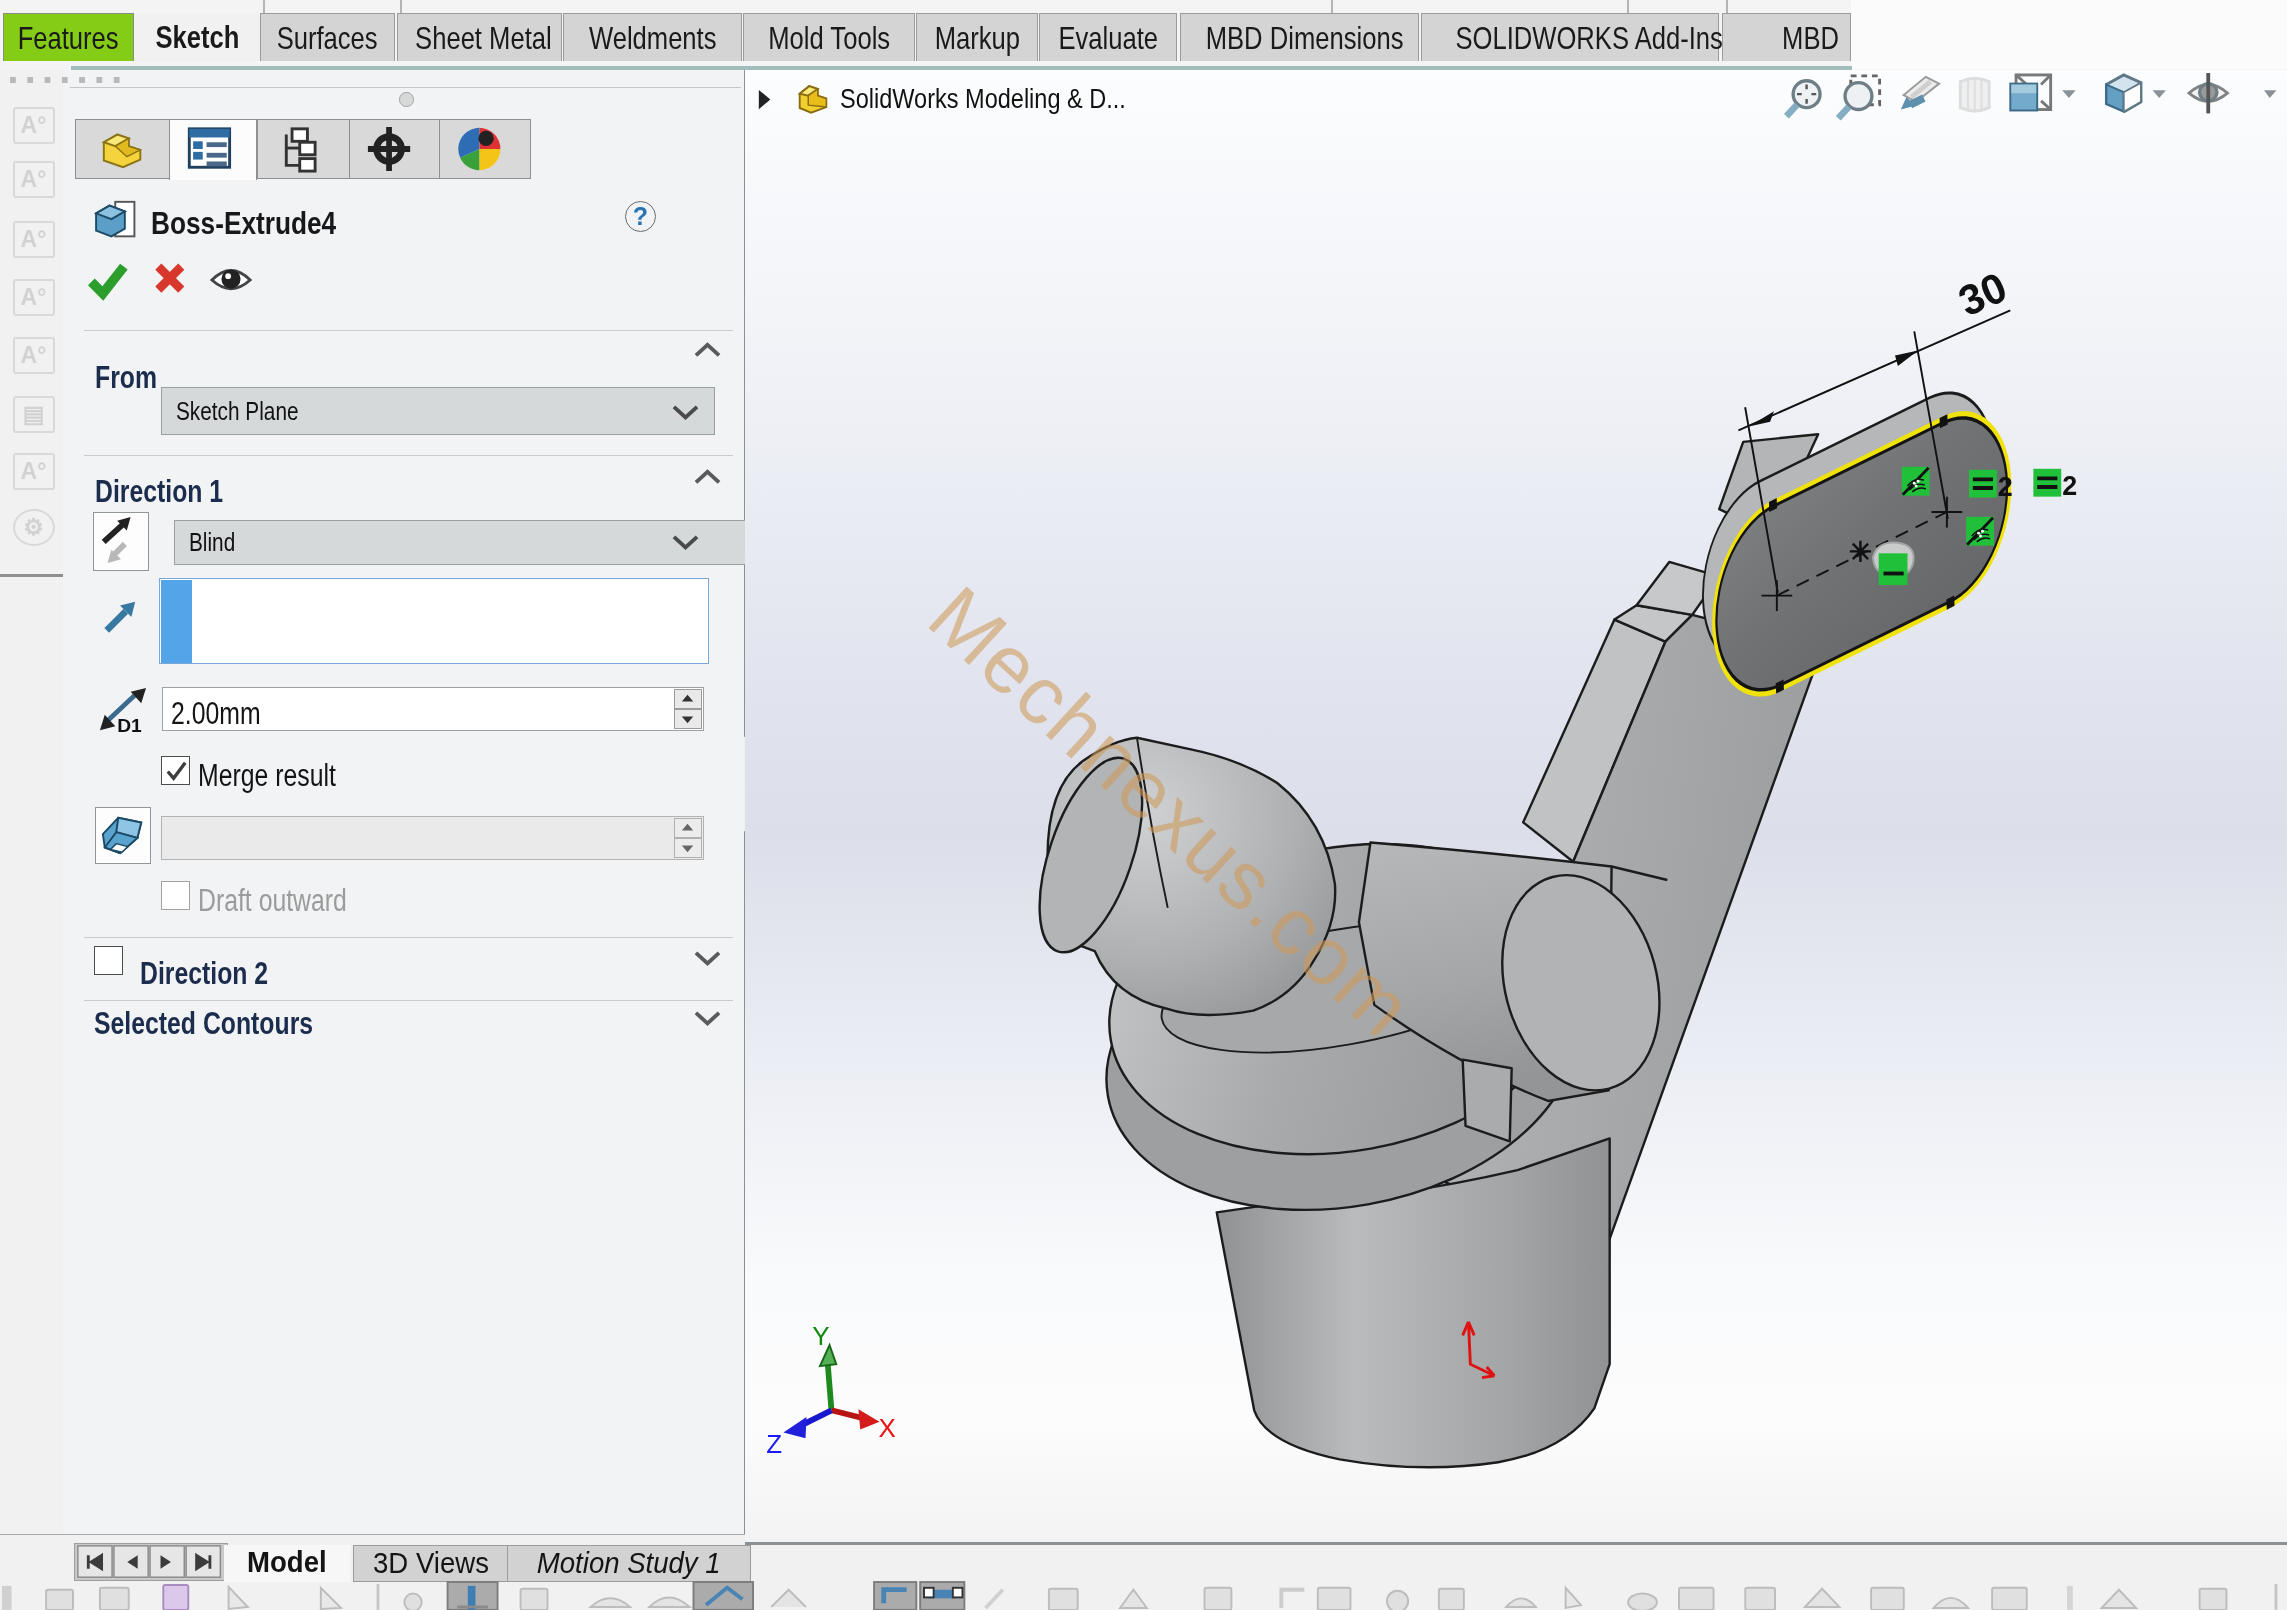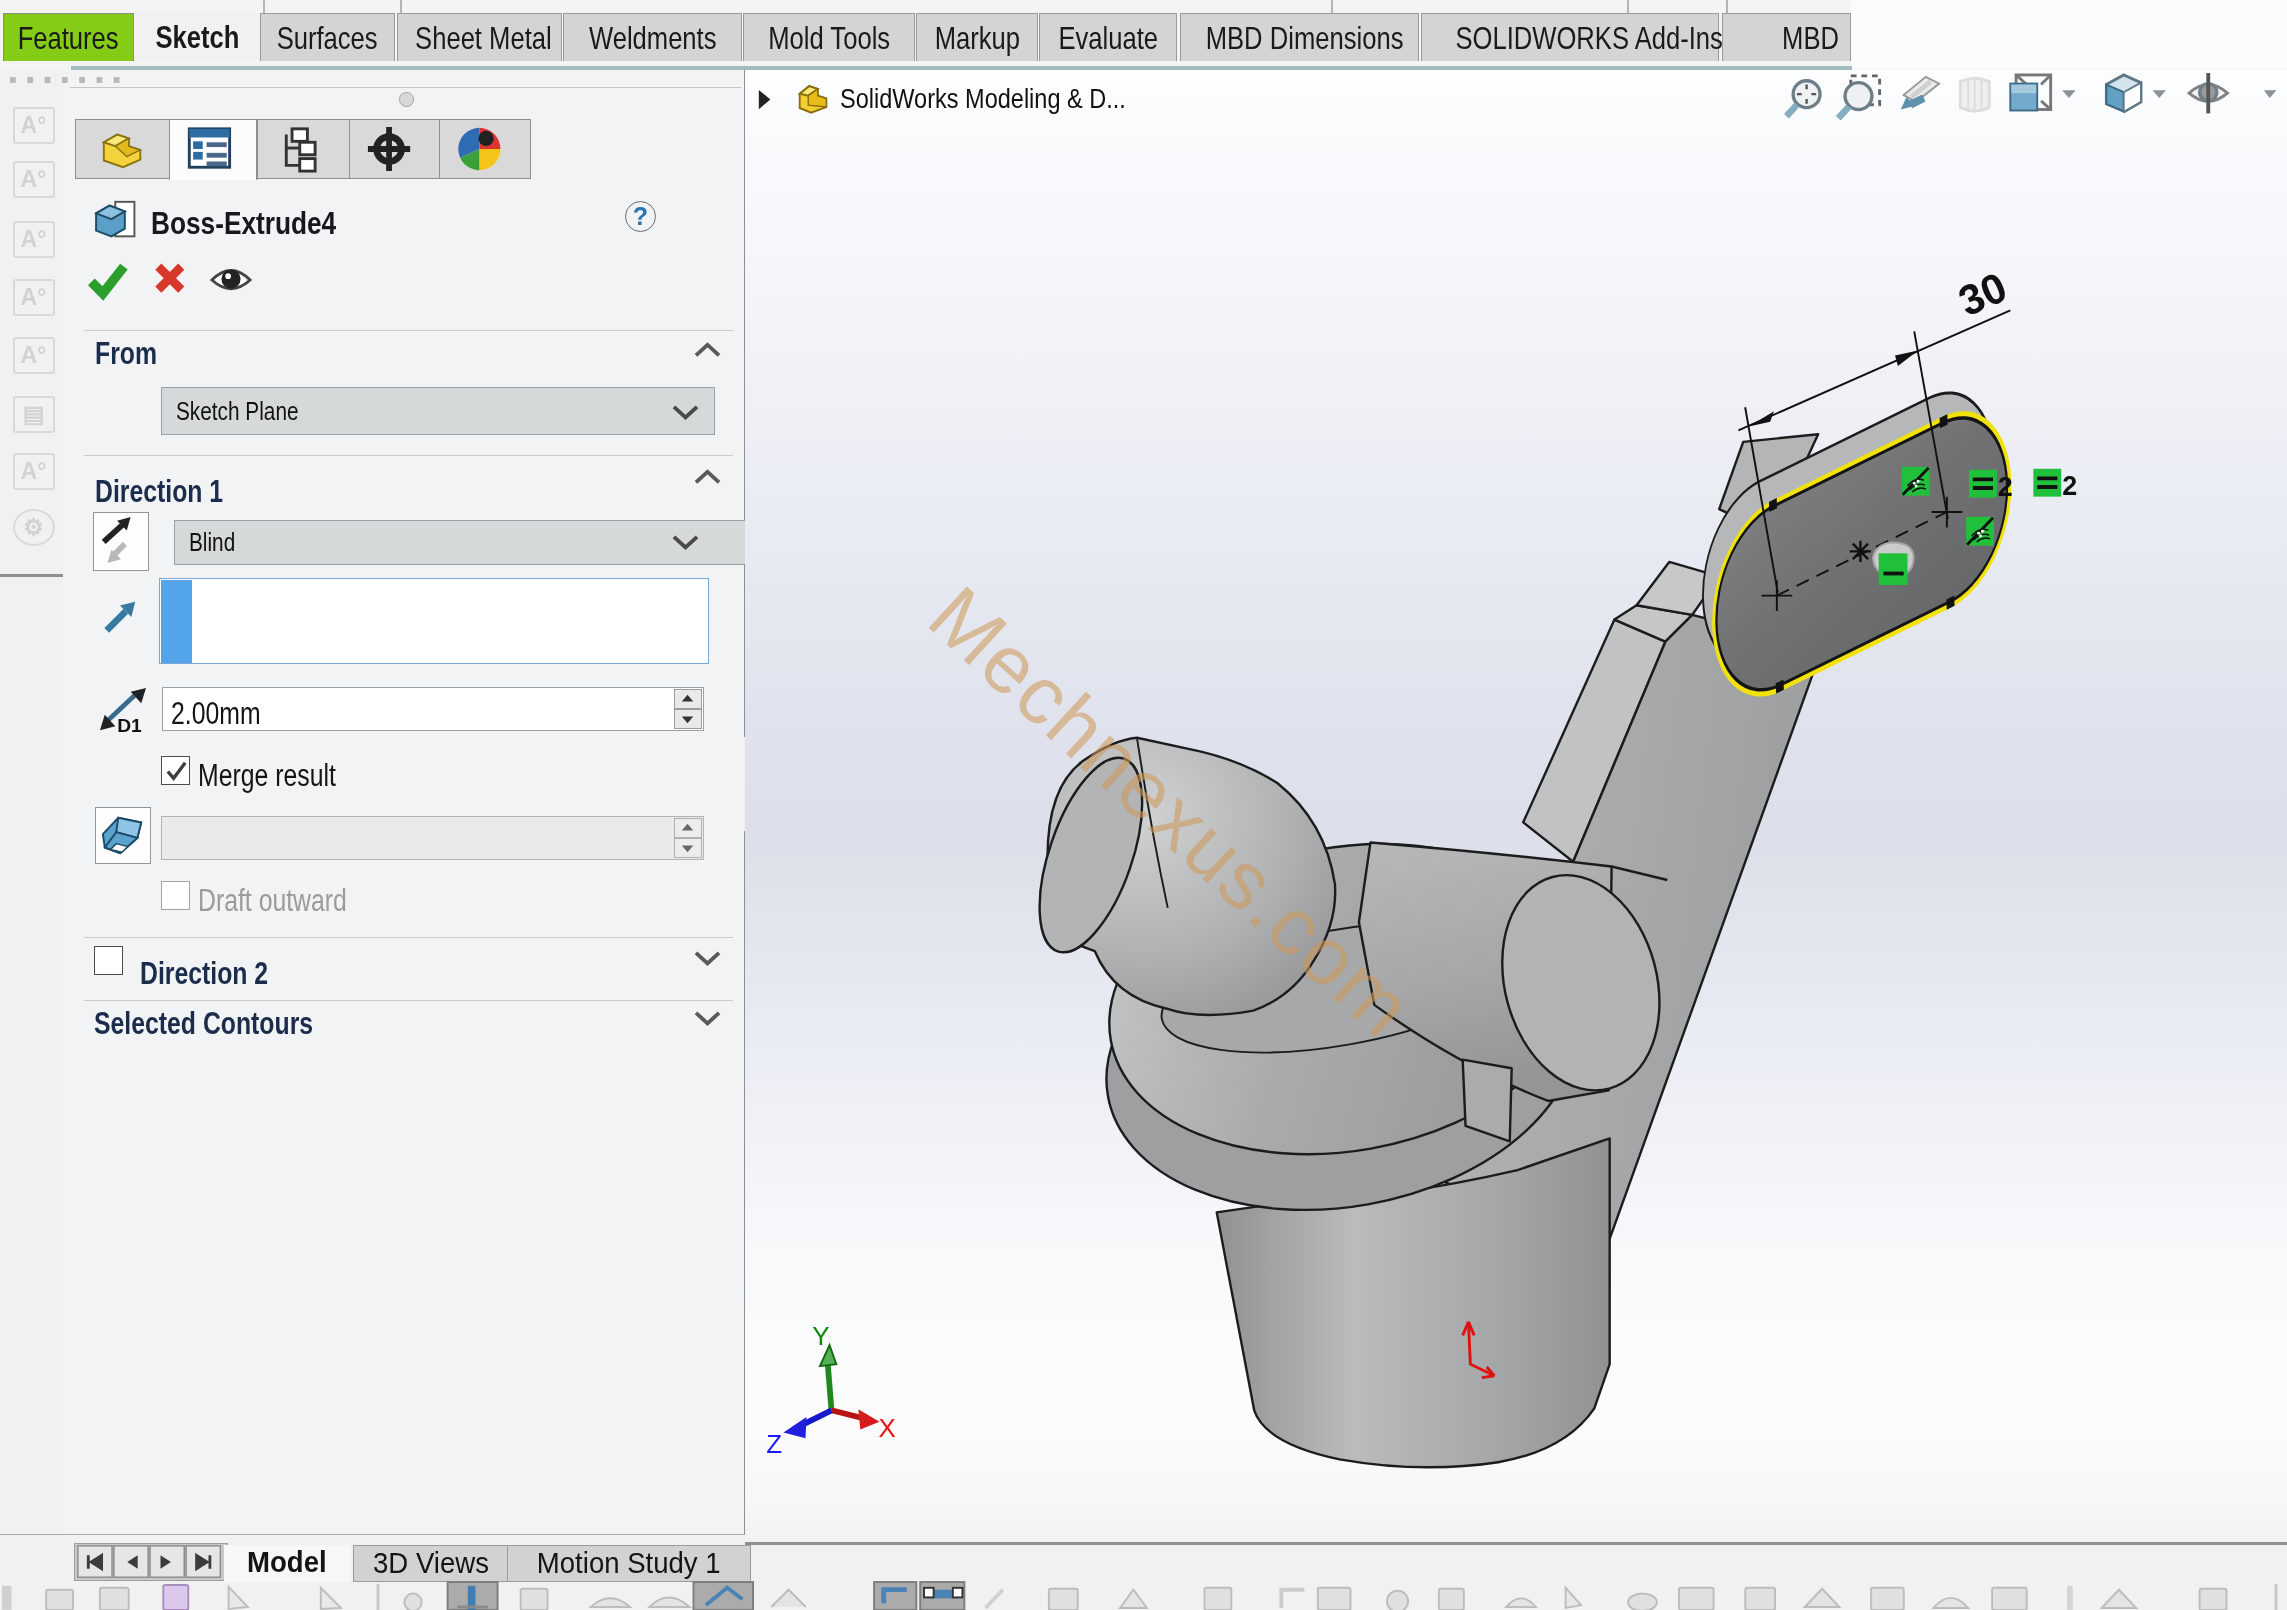--- a/index.html
+++ b/index.html
@@ -145,21 +145,21 @@
   <path d="M6 24 L18 36 L40 8" fill="none" stroke="#2c9e2c" stroke-width="10"></path>
   <path d="M76 8 L100 32 M100 8 L76 32" fill="none" stroke="#d8382c" stroke-width="9"></path>
   <g transform="translate(130,6)">
     <path d="M2 16 Q22 -4 42 16 Q22 34 2 16 Z" fill="#fff" stroke="#444" stroke-width="3"></path>
     <circle cx="22" cy="15" r="10" fill="#222"></circle>
     <circle cx="19" cy="12" r="3" fill="#fff"></circle>
   </g>
 </svg>
 <div class="divider" style="left:84px;top:330px;width:649px;"></div>
 
-<div class="hdr" style="left:95px;top:336px;"><span class="tx">From</span></div>
+<div class="hdr" style="left:95px;top:360px;"><span class="tx">From</span></div>
 <svg class="chev" style="left:694px;top:341px;" viewBox="0 0 28 18" width="27" height="17.3">
     <path d="M2 15 L14 4 L26 15" fill="none" stroke="#5a5a5a" stroke-width="4"></path>
   </svg>
 <div class="combo" style="left:161px;top:387px;width:554px;height:48px;line-height:46px;padding-left:14.4px;"><span class="tx">Sketch Plane</span></div>
 <svg class="chev" style="left:672px;top:403px;" viewBox="0 0 28 18" width="27" height="17.3">
     <path d="M2 4 L14 15 L26 4" fill="none" stroke="#4a4a4a" stroke-width="4"></path>
   </svg>
 <div class="divider" style="left:84px;top:455px;width:649px;"></div>
 
 <div class="hdr" style="left:95px;top:474px;"><span class="tx">Direction 1</span></div>
@@ -466,21 +466,21 @@
   </g>
   <g fill="#3c3c3c">
     <path d="M14 13 L14 27 M28 13 L17 20 L28 27 Z" stroke="#3c3c3c" stroke-width="3"></path>
     <path d="M66 13 L55 20 L66 27 Z"></path>
     <path d="M90 13 L101 20 L90 27 Z"></path>
     <path d="M128 13 L139 20 L128 27 Z M142 13 L142 27" stroke="#3c3c3c" stroke-width="3"></path>
   </g>
 </svg>
 <div class="btab" style="left:224px;width:126px;background:#f7f7f7;border:none;font-weight:bold;"><span class="txc" style="transform:scaleX(0.95);">Model</span></div>
 <div class="btab" style="left:353px;width:155px;"><span class="txc" style="transform:scaleX(0.95);">3D Views</span></div>
-<div class="btab" style="left:507px;width:244px;"><span class="txc" style="transform:scaleX(0.95);">Motion Study 1</span></div>
+<div class="btab" style="left:507px;width:244px;font-style:italic;"><span class="txc" style="transform:scaleX(0.95);">Motion Study 1</span></div>
 
 <svg class="abs" style="left:0px;top:1580px;" width="2287" height="30" viewBox="0 0 2381 31">
   <g fill="#e0e0e0" stroke="#bdbdbd" stroke-width="2">
     <rect x="2" y="6" width="10" height="25" fill="#d0d0d0" stroke="none"></rect>
     <rect x="48" y="10" width="28" height="21" rx="2"></rect>
     <rect x="104" y="8" width="30" height="23" rx="2"></rect>
     <rect x="170" y="5" width="26" height="26" rx="2" fill="#dcc8ea" stroke="#a98cc0"></rect>
     <path d="M238 30 L238 7 L258 28 Z" fill="#e8e8e8"></path>
     <path d="M334 30 L334 8 L355 29 Z" fill="#e8e8e8"></path>
     <rect x="392" y="4" width="3" height="27" fill="#c6c6c6" stroke="none"></rect>

